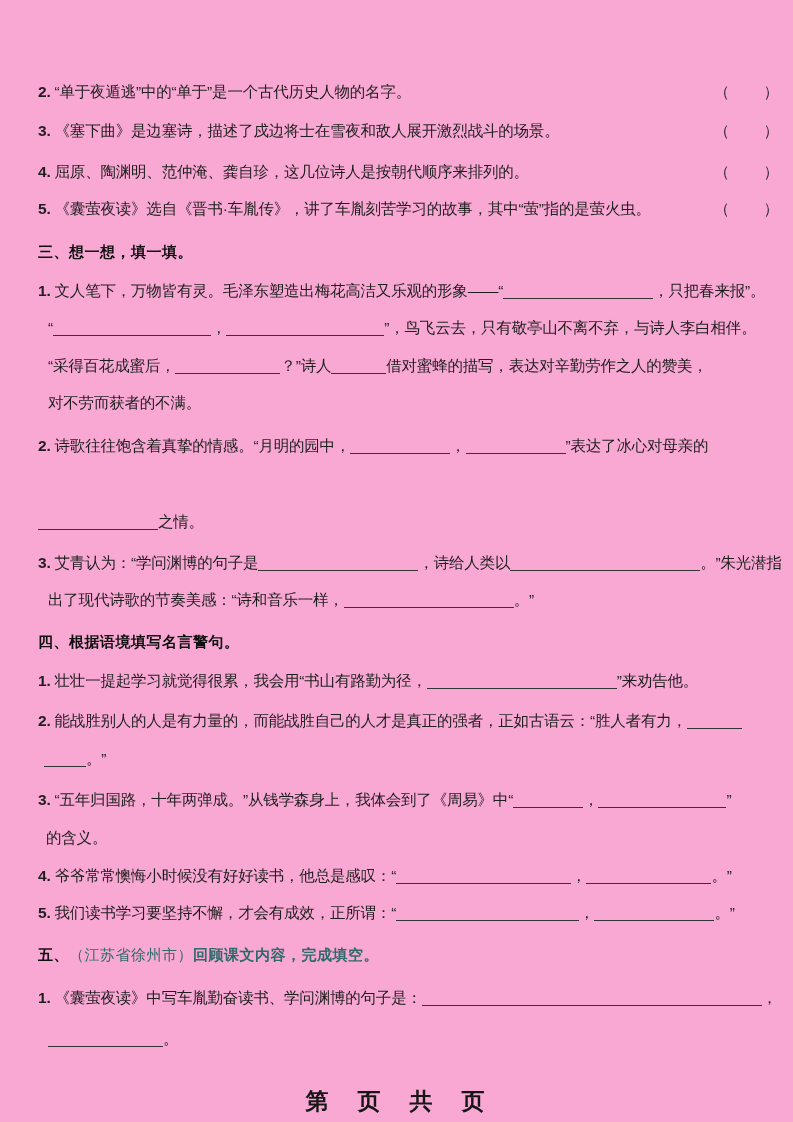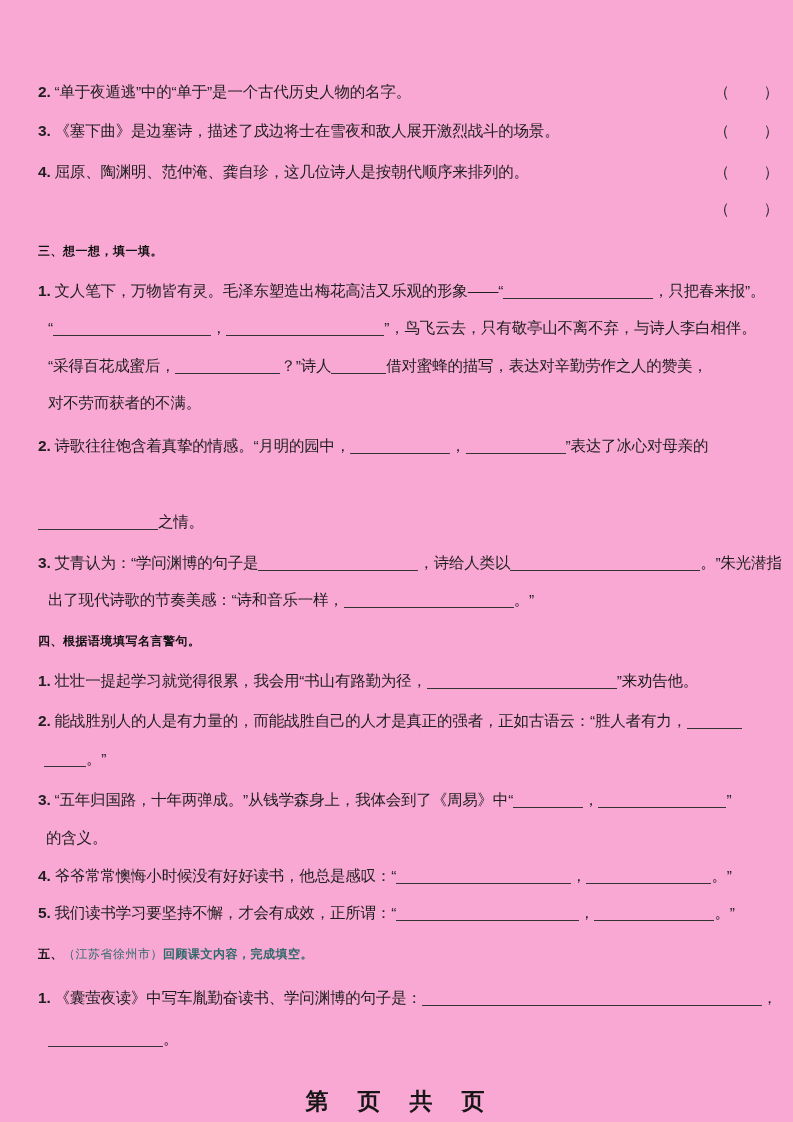--- a/index.html
+++ b/index.html
@@ -21,21 +21,21 @@
   .qnum{font-weight:bold;margin-right:4px;}
   .blank{
     display:inline-block;
     height:15px;
     border-bottom:1.5px solid #333;
     vertical-align:-3px;
   }
   .heading{
     position:absolute;
     white-space:nowrap;
-    font-size:12px;
+    font-size:15px;
     font-weight:bold;
     color:#101010;
     letter-spacing:0.5px;
   }
   .h-black{color:#101010;}
   .h-src{color:var(--teal,#2e6a6a);font-weight:normal;}
   .h-teal{color:var(--teal,#2e6a6a);}
   .tf-row{left:38px;right:0;}
   .paren{
     position:absolute;
@@ -64,20 +64,21 @@
   </div>
   <div class="line tf-row" style="top:121px">
     <span><span class="qnum">3.</span><span>《塞下曲》是边塞诗，描述了戍边将士在雪夜和敌人展开激烈战斗的场景。</span></span>
     <span class="paren">（　　）</span>
   </div>
   <div class="line tf-row" style="top:162px">
     <span><span class="qnum">4.</span><span>屈原、陶渊明、范仲淹、龚自珍，这几位诗人是按朝代顺序来排列的。</span></span>
     <span class="paren">（　　）</span>
   </div>
   <div class="line tf-row" style="top:199px">
+    <span><span class="qnum">5.</span><span>《囊萤夜读》选自《晋书·车胤传》，讲了车胤刻苦学习的故事，其中“萤”指的是萤火虫。</span></span>
     <span class="paren">（　　）</span>
   </div>
 
   <div class="heading" style="top:243px;left:38px">三、想一想，填一填。</div>
 
   <div class="line" style="top:281px;left:38px"><span class="qnum">1.</span><span>文人笔下，万物皆有灵。毛泽东塑造出梅花高洁又乐观的形象——“</span><span class="blank" style="width: 150px;"></span><span>，只把春来报”。</span></div>
   <div class="line" style="top:318px;left:48px"><span>“</span><span class="blank" style="width: 158px;"></span><span>，</span><span class="blank" style="width: 158px;"></span><span>”，鸟飞云去，只有敬亭山不离不弃，与诗人李白相伴。</span></div>
   <div class="line" style="top:356px;left:48px"><span>“采得百花成蜜后，</span><span class="blank" style="width: 105px;"></span><span>？”诗人</span><span class="blank" style="width: 55px;"></span><span>借对蜜蜂的描写，表达对辛勤劳作之人的赞美，</span></div>
   <div class="line" style="top:393px;left:48px"><span>对不劳而获者的不满。</span></div>
 

